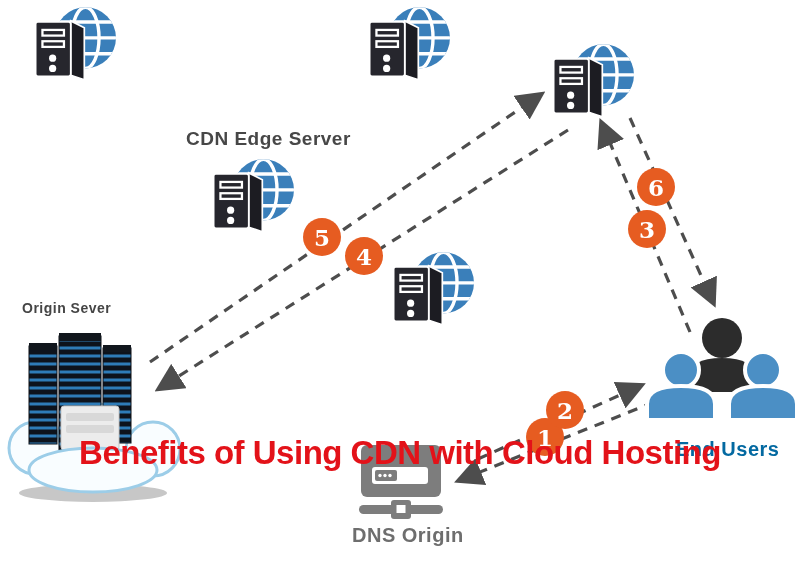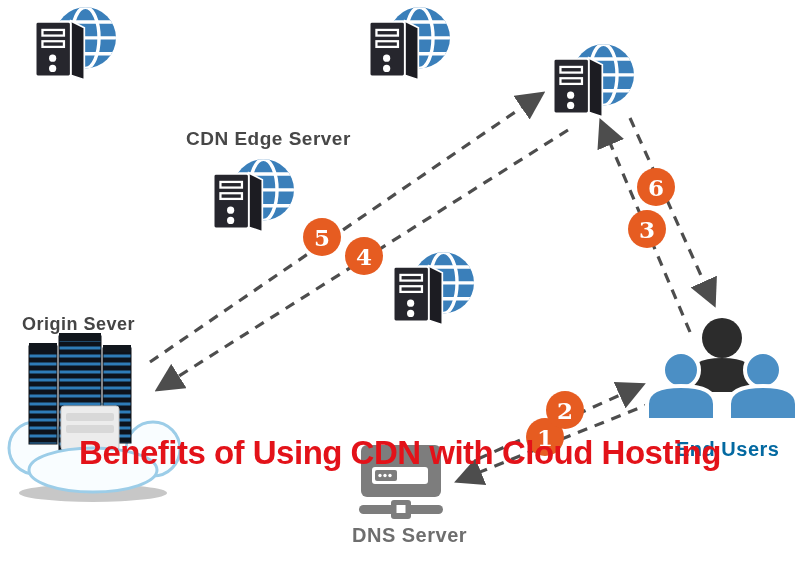--- a/index.html
+++ b/index.html
@@ -1,21 +1,21 @@
 <!DOCTYPE html>
 <html><head>
 <meta charset="utf-8">
 <style>
   html,body{margin:0;padding:0;background:#fff;}
   .canvas{position:relative;width:800px;height:562px;background:#ffffff;overflow:hidden;
           font-family:"Liberation Sans",sans-serif;}
   .layer-svg{position:absolute;left:0;top:0;z-index:1;}
   .label{position:absolute;font-weight:bold;white-space:nowrap;z-index:4;text-align:center;}
   .label-cdn{left:186px;top:128px;font-size:19px;color:#474747;letter-spacing:0.5px;}
-  .label-origin{left:22px;top:300px;font-size:18px;color:#454545;letter-spacing:0.5px;margin-top:14px;}
+  .label-origin{left:22px;top:300px;font-size:14px;color:#454545;letter-spacing:0.5px;}
   .label-dns{left:352px;top:524px;font-size:20px;color:#6e6e6e;letter-spacing:0.5px;z-index:4;}
   .label-users{left:676px;top:438px;font-size:20px;color:#0369a1;letter-spacing:0.5px;z-index:3;}
   .badge{position:absolute;width:38px;height:38px;border-radius:50%;background:#e65c21;
          color:#fff;display:flex;align-items:center;justify-content:center;
          font-family:"DejaVu Serif",serif;font-weight:bold;font-size:23px;z-index:5;}
   .badge-5{left:303px;top:218px;}
   .badge-4{left:345px;top:237px;}
   .badge-6{left:637px;top:168px;}
   .badge-3{left:628px;top:210px;}
   .badge-2{left:546px;top:391px;}
@@ -126,21 +126,21 @@
       </g>
       <g fill="#4b8fc5" stroke="#ffffff" stroke-width="4">
         <circle cx="130" cy="72" r="18"></circle>
         <path d="M96,122 L96,106 Q96,88 130,88 Q164,88 164,106 L164,122 Z"></path>
       </g>
     </g>
   </svg>
 
   <div class="label label-cdn">CDN Edge Server</div>
   <div class="label label-origin">Origin Sever</div>
-  <div class="label label-dns">DNS Server</div>
+  <div class="label label-dns">DNS Origin</div>
   <div class="label label-users">End Users</div>
 
   <div class="badge badge-1">1</div>
   <div class="badge badge-2">2</div>
   <div class="badge badge-3">3</div>
   <div class="badge badge-4">4</div>
   <div class="badge badge-5">5</div>
   <div class="badge badge-6">6</div>
 
   <div class="title">Benefits of Using CDN with Cloud Hosting</div>

